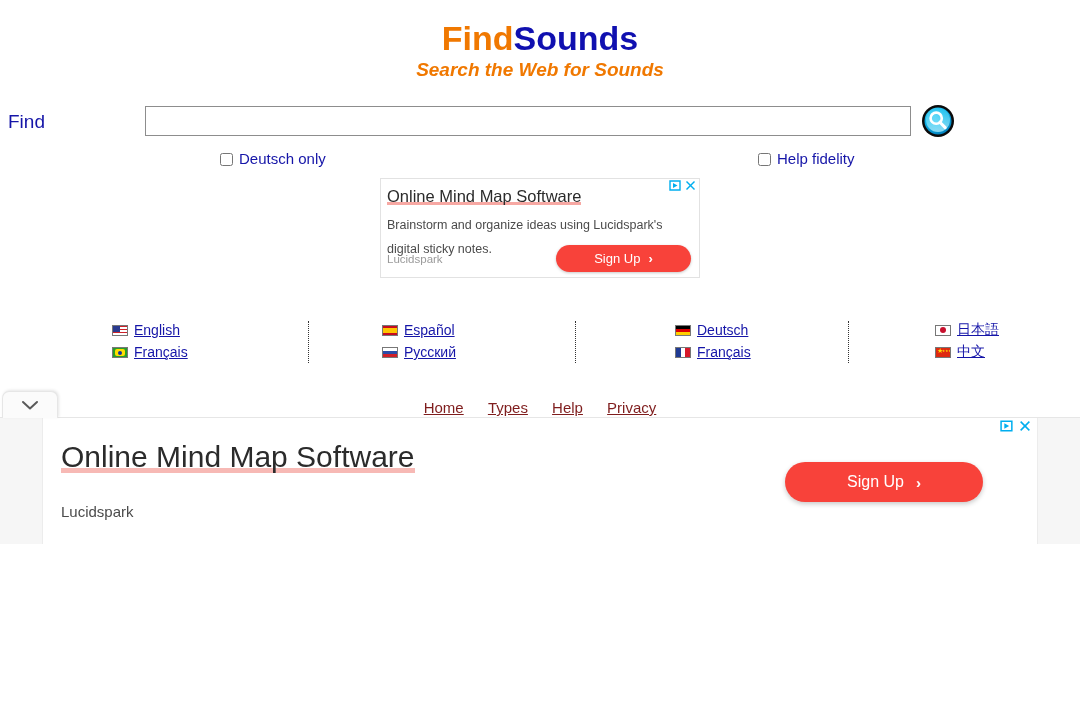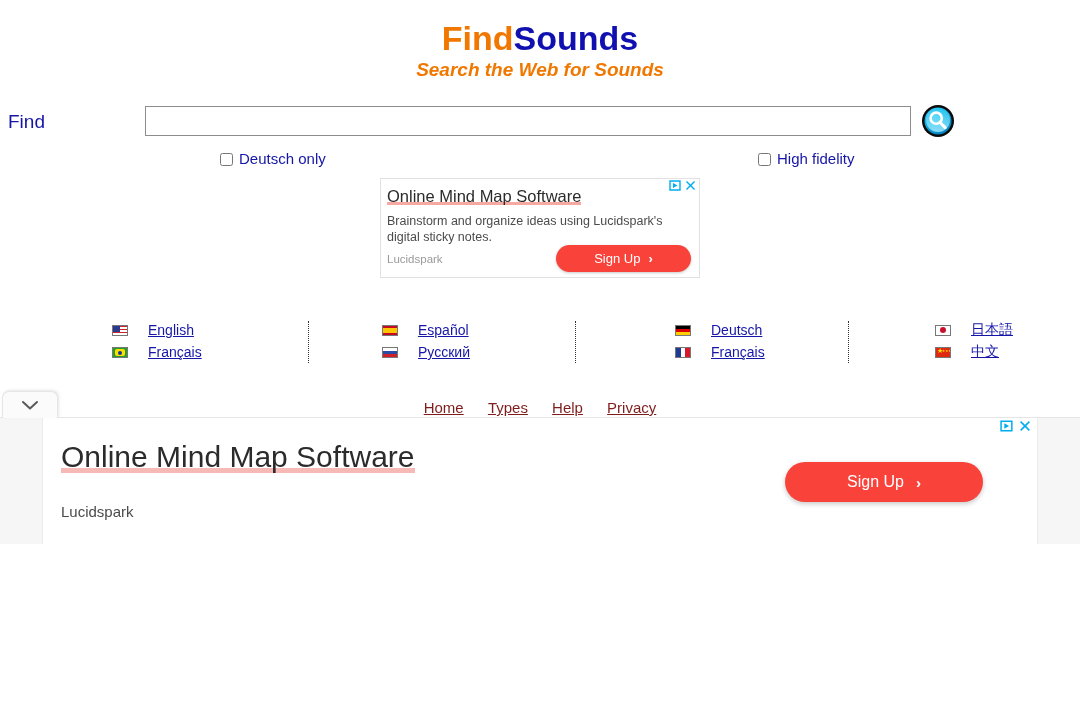--- a/index.html
+++ b/index.html
@@ -122,21 +122,21 @@
   }
   .ad-top .ad-headline .hl {
     box-shadow: inset 0 -3px 0 0 #f7a8a3;
   }
   .ad-top .ad-body {
     position: absolute;
     left: 6px; top: 34px;
     width: 295px;
     font-size: 12.5px;
     color: #4b4b4b;
-    line-height: 16px;
+    line-height: 24px;
   }
   .ad-top .ad-brand {
     position: absolute;
     left: 6px; top: 74px;
     font-size: 11.5px;
     color: #9a9a9a;
   }
   .ad-top .ad-cta {
     position: absolute;
     left: 175px; top: 66px;
@@ -178,21 +178,21 @@
     top: 0;
     height: 46px;
   }
   .lang-col.c1 { left: 112px; }
   .lang-col.c2 { left: 382px; }
   .lang-col.c3 { left: 675px; }
   .lang-col.c4 { left: 935px; }
   .lang-item {
     display: flex;
     align-items: center;
-    gap: 20px;
+    gap: 6px;
     height: 22px;
     font-size: 14px;
     white-space: nowrap;
   }
   .lang-item a {
     color: #1515A8;
     text-decoration: underline;
     font-size: 14px;
   }
   .divider {
@@ -367,21 +367,21 @@
     </svg>
   </button>
 
   <div class="cb-row">
     <div class="cb-item cb-stereo">
       <input type="checkbox" id="cb-stereo" style="">
       <label for="cb-stereo">Deutsch only</label>
     </div>
     <div class="cb-item cb-hifi">
       <input type="checkbox" id="cb-hifi" style="">
-      <label for="cb-hifi">High fidelity</label>
+      <label for="cb-hifi">Help fidelity</label>
     </div>
   </div>
 
   <div class="ad-top">
     <div class="adchoice">
       <svg width="13" height="11" viewBox="0 0 13 11">
         <path d="M1 1 L11 1 L11 10 L1 10 Z" fill="none" stroke="#00AEEF" stroke-width="1.4"></path>
         <path d="M4 3 L8.5 5.5 L4 8 Z" fill="#00AEEF"></path>
       </svg>
       <svg width="11" height="11" viewBox="0 0 11 11">

